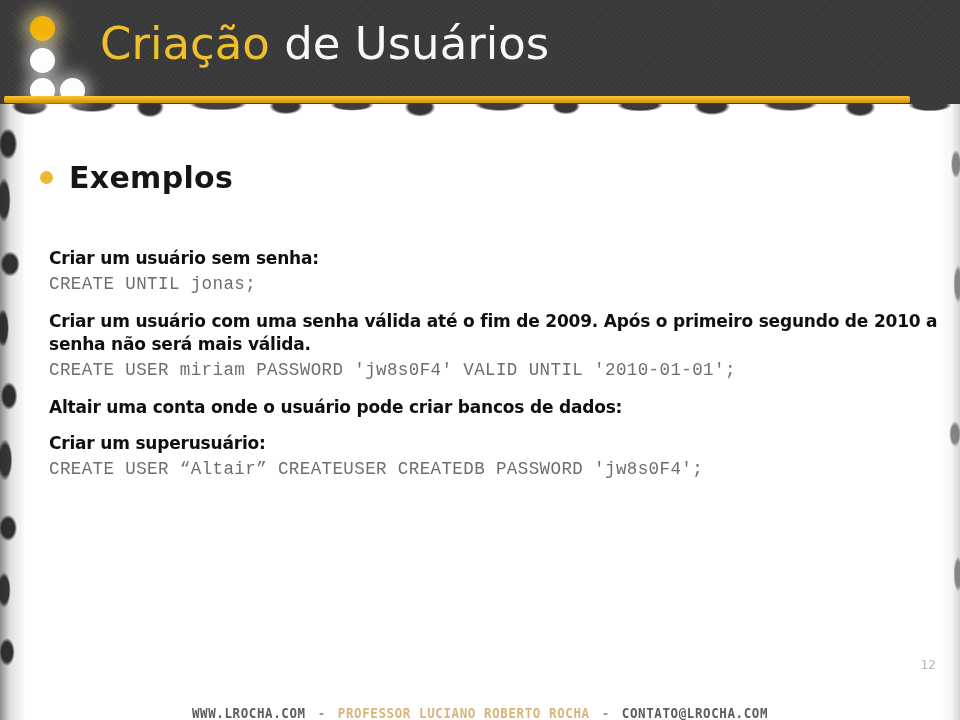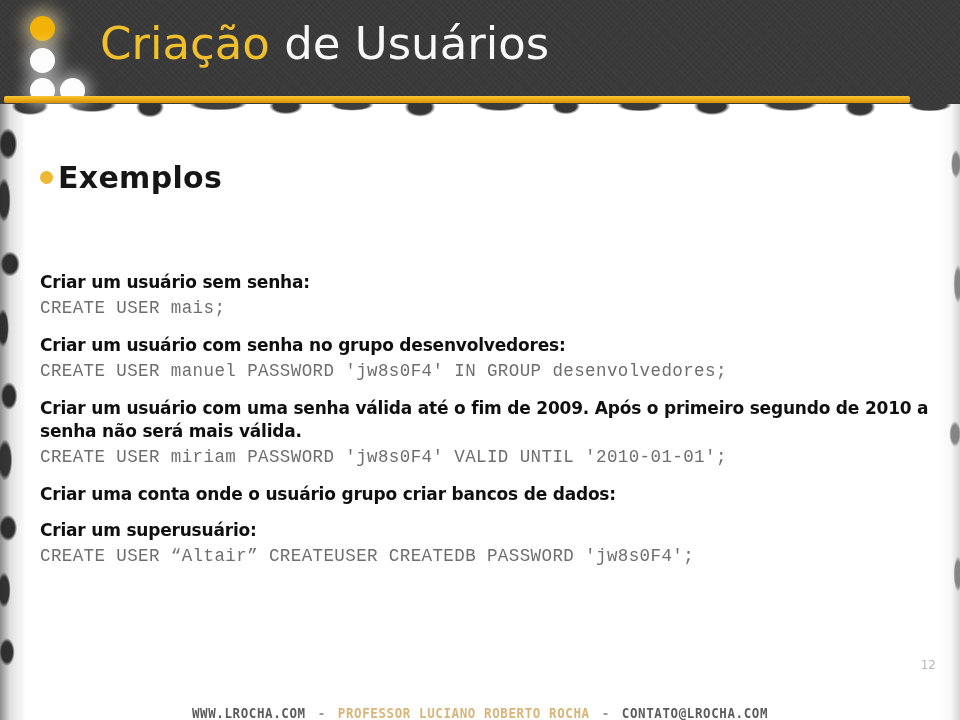--- a/index.html
+++ b/index.html
@@ -144,44 +144,43 @@
     z-index: 3;
   }
 
   
   #section-head {
     position: absolute;
     left: 40px;
     top: 56px;
     display: flex;
     align-items: center;
-    gap: 5px;
+    gap: 16px;
   }
   #section-bullet {
     width: 13px; height: 13px;
     border-radius: 50%;
     background: #edb932;
     flex: 0 0 auto;
   }
   #section-title {
     font-family: "DejaVu Sans", sans-serif;
     font-size: 30px;
     font-weight: bold;
     color: #161616;
     letter-spacing: 0.3px;
     white-space: nowrap;
   }
 
   
   #examples {
     position: absolute;
-    left: 40px;
+    left: 49px;
     top: 143px;
     width: 900px;
-    margin-top: 24px;
   }
   .example-block { margin-bottom: 13px; }
   .ex-desc {
     font-family: "DejaVu Sans", sans-serif;
     font-size: 17px;
     font-weight: bold;
     color: #0f0f0f;
     line-height: 23px;
     letter-spacing: -0.2px;
     white-space: pre-wrap;
@@ -255,35 +254,31 @@
 
     <div id="section-head">
       <span id="section-bullet"></span>
       <span id="section-title">Exemplos</span>
     </div>
 
     <div id="examples">
 
       <div class="example-block">
         <div class="ex-desc">Criar um usuário sem senha:</div>
-        <div class="ex-code">CREATE USER mais;</div>
-      </div>
-
-      <div class="example-block">
-        <div class="ex-desc">Criar um usuário com senha no grupo desenvolvedores:</div>
-        <div class="ex-code">CREATE USER manuel PASSWORD 'jw8s0F4' IN GROUP desenvolvedores;</div>
-      </div>
+        <div class="ex-code">CREATE UNTIL jonas;</div>
+      </div>
+
 
       <div class="example-block">
         <div class="ex-desc">Criar um usuário com uma senha válida até o fim de 2009. Após o primeiro segundo de 2010 a senha não será mais válida.</div>
         <div class="ex-code">CREATE USER miriam PASSWORD 'jw8s0F4' VALID UNTIL '2010-01-01';</div>
       </div>
 
       <div class="example-block">
-        <div class="ex-desc">Criar uma conta onde o usuário grupo criar bancos de dados:</div>
+        <div class="ex-desc">Altair uma conta onde o usuário pode criar bancos de dados:</div>
       </div>
 
       <div class="example-block">
         <div class="ex-desc">Criar um superusuário:</div>
         <div class="ex-code">CREATE USER “Altair” CREATEUSER CREATEDB PASSWORD 'jw8s0F4';</div>
       </div>
 
     </div>
   </div>
 

